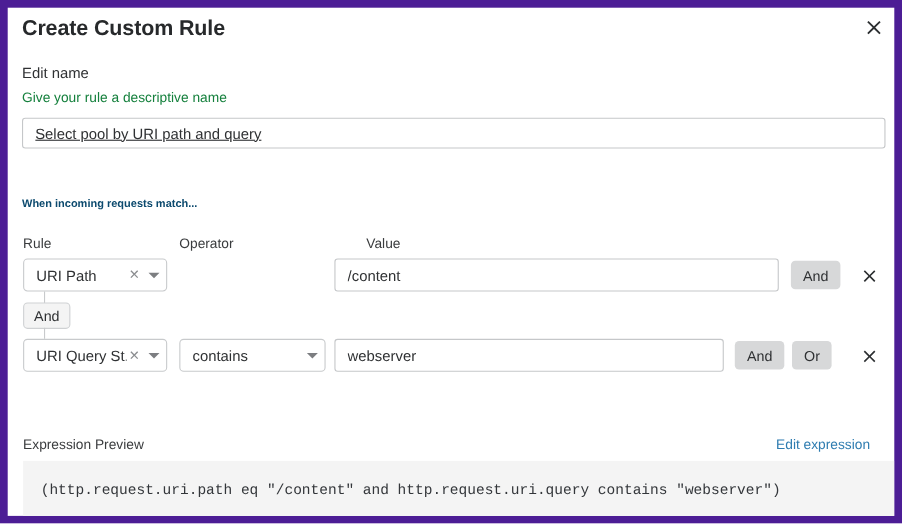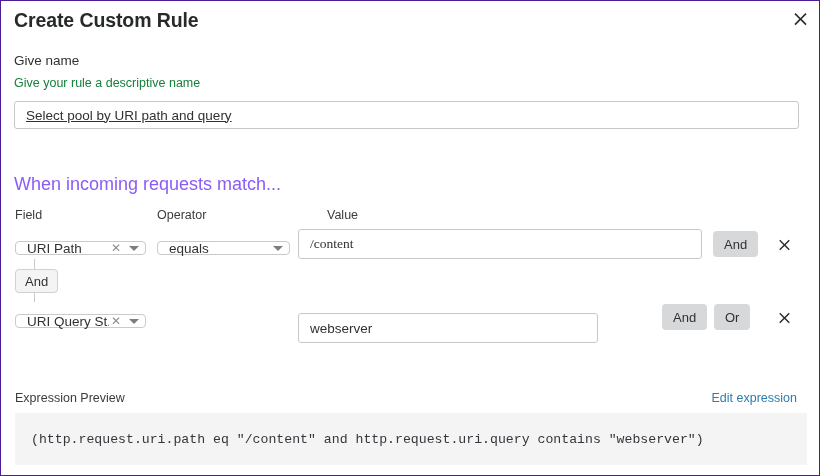--- a/index.html
+++ b/index.html
@@ -10,21 +10,21 @@
   body {
     font-family: "Liberation Sans", sans-serif;
     color: #222222;
     -webkit-font-smoothing: antialiased;
   }
   #dialog {
     position: relative;
     width: 820px;
     height: 476px;
     background: #ffffff;
-    border: 1px solid #4c1d95;
+    border: 7px solid #4c1d95;
     box-sizing: border-box;
     overflow: hidden;
   }
 
   
   .dlg-title {
     position: absolute;
     left: 13px;
     top: 8px;
     font-size: 19.5px;
@@ -78,51 +78,50 @@
     width: 785px;
     height: 28px;
     text-decoration: underline;
   }
 
   
   .section-heading {
     position: absolute;
     left: 13px;
     top: 173px;
-    font-size: 18px;
-    font-weight: normal;
-    color: #8b5cf6;
+    font-size: 10px;
+    font-weight: bold;
+    color: #0c4a6e;
   }
 
   .col-head {
     position: absolute;
     top: 207px;
     font-size: 12.5px;
     color: #3a3c3e;
   }
   #col-head-field    { left: 14px; }
   #col-head-operator { left: 156px; }
   #col-head-value    { left: 297px; margin-left: 29px; }
 
   
   .cond-row { position: absolute; left: 0; width: 820px; height: 30px; }
   #cond-row-0 { top: 228px; }
   #cond-row-1 { top: 301px; }
 
   .select-box {
     position: absolute;
     box-sizing: border-box;
-    height: 14px;
+    height: 30px;
     background: #ffffff;
     border: 1px solid #c8cacc;
     border-radius: 4px;
     display: flex;
     align-items: center;
     cursor: pointer;
-    margin-top: 12px;
   }
   .select-box.field-select { left: 14px; width: 131px; }
   .select-box.op-select    { left: 156px; width: 133px; }
 
   .select-value {
     flex: 1 1 auto;
     padding-left: 11px;
     padding-right: 4px;
     font-size: 13.5px;
     color: #2f3133;
@@ -153,22 +152,22 @@
     border-right: 5px solid transparent;
     border-top: 5px solid #7c7e81;
   }
 
   .value-input {
     position: absolute;
     left: 297px;
     height: 30px;
     box-sizing: border-box;
   }
-  #value-input-0 { width: 404px; font-family: Liberation Serif, serif; }
-  #value-input-1 { width: 300px; margin-top: 11px; }
+  #value-input-0 { width: 404px; }
+  #value-input-1 { width: 354px; }
 
   .logic-btn {
     position: absolute;
     box-sizing: border-box;
     height: 26px;
     top: 2px;
     background: #d7d8d9;
     border: none;
     border-radius: 4px;
     font-family: "Liberation Sans", sans-serif;
@@ -264,44 +263,38 @@
 
 <div id="dialog">
 
   <div class="dlg-title">Create Custom Rule</div>
   <div class="close-btn">
     <svg width="15" height="15" viewBox="0 0 15 15" aria-hidden="true">
       <path d="M2.6 2.0 L7.5 6.9 L12.4 2.0 L13.6 3.2 L8.7 8.1 L13.6 13.0 L12.4 14.2 L7.5 9.3 L2.6 14.2 L1.4 13.0 L6.3 8.1 L1.4 3.2 Z" fill="#2c2f31"></path>
     </svg>
   </div>
 
-  <div class="field-label" id="rule-name-label">Give name</div>
+  <div class="field-label" id="rule-name-label">Edit name</div>
   <div class="field-sublabel" id="rule-name-sublabel">Give your rule a descriptive name</div>
   <input class="text-input" id="rule-name-input" type="text" value="Select pool by URI path and query" style="">
 
   <div class="section-heading">When incoming requests match...</div>
 
-  <div class="col-head" id="col-head-field">Field</div>
+  <div class="col-head" id="col-head-field">Rule</div>
   <div class="col-head" id="col-head-operator">Operator</div>
   <div class="col-head" id="col-head-value">Value</div>
 
   <div class="cond-row" id="cond-row-0">
     <div class="select-box field-select">
       <span class="select-value">URI Path</span>
       <span class="clear-x">✕</span>
       <span class="caret">
           <i></i>
         </span>
     </div>
-    <div class="select-box op-select">
-      <span class="select-value">equals</span>
-      <span class="caret">
-          <i></i>
-        </span>
-    </div>
     <input class="text-input value-input" id="value-input-0" type="text" value="/content" style="">
     <button class="logic-btn" id="and-btn-0">And</button>
     <div class="delete-btn" id="delete-btn-0">
       <svg width="13" height="13" viewBox="0 0 15 15" aria-hidden="true">
         <path d="M2.6 2.0 L7.5 6.9 L12.4 2.0 L13.6 3.2 L8.7 8.1 L13.6 13.0 L12.4 14.2 L7.5 9.3 L2.6 14.2 L1.4 13.0 L6.3 8.1 L1.4 3.2 Z" fill="#2c2f31"></path>
       </svg>
     </div>
   </div>
 
   <div class="connector-line" id="connector-line-top"></div>
@@ -309,20 +302,26 @@
   <div class="connector-line" id="connector-line-bottom"></div>
 
   <div class="cond-row" id="cond-row-1">
     <div class="select-box field-select">
       <span class="select-value">URI Query St...</span>
       <span class="clear-x">✕</span>
       <span class="caret">
           <i></i>
         </span>
     </div>
+    <div class="select-box op-select">
+      <span class="select-value">contains</span>
+      <span class="caret">
+          <i></i>
+        </span>
+    </div>
     <input class="text-input value-input" id="value-input-1" type="text" value="webserver" style="">
     <button class="logic-btn" id="and-btn-1">And</button>
     <button class="logic-btn" id="or-btn-1">Or</button>
     <div class="delete-btn" id="delete-btn-1">
       <svg width="13" height="13" viewBox="0 0 15 15" aria-hidden="true">
         <path d="M2.6 2.0 L7.5 6.9 L12.4 2.0 L13.6 3.2 L8.7 8.1 L13.6 13.0 L12.4 14.2 L7.5 9.3 L2.6 14.2 L1.4 13.0 L6.3 8.1 L1.4 3.2 Z" fill="#2c2f31"></path>
       </svg>
     </div>
   </div>
 

